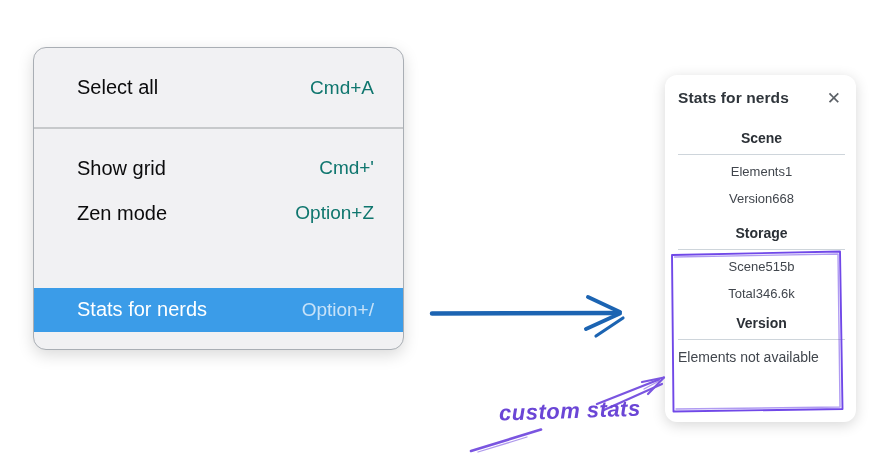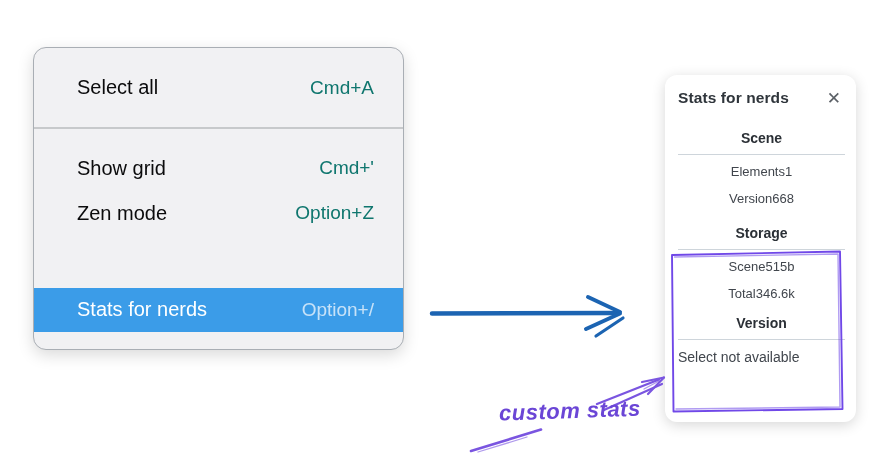--- a/index.html
+++ b/index.html
@@ -112,21 +112,21 @@
         <span>515b</span>
       </div>
       <div class="stat-row">
         <span>Total</span>
         <span>346.6k</span>
       </div>
     </div>
 
     <div class="sec-heading version">Version</div>
     <div class="sec-divider"></div>
-    <div class="stat-note">Select not available</div>
+    <div class="stat-note">Elements not available</div>
   </div>
 
   <svg class="overlay" viewBox="0 0 873 461">
 
     <g stroke="#1c64b2" fill="none" stroke-linecap="round">
       <line x1="432" y1="313.5" x2="616" y2="313" stroke-width="4.5"></line>
       <line x1="588" y1="297" x2="620" y2="312" stroke-width="4"></line>
       <line x1="586" y1="329" x2="620" y2="313.5" stroke-width="4"></line>
       <line x1="596" y1="336" x2="623" y2="318" stroke-width="3.2"></line>
     </g>

